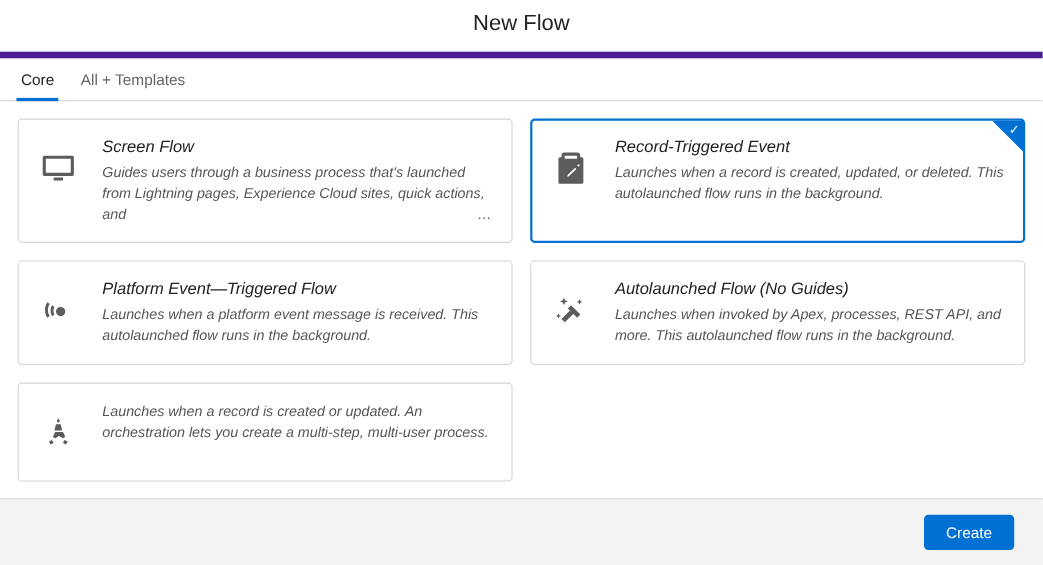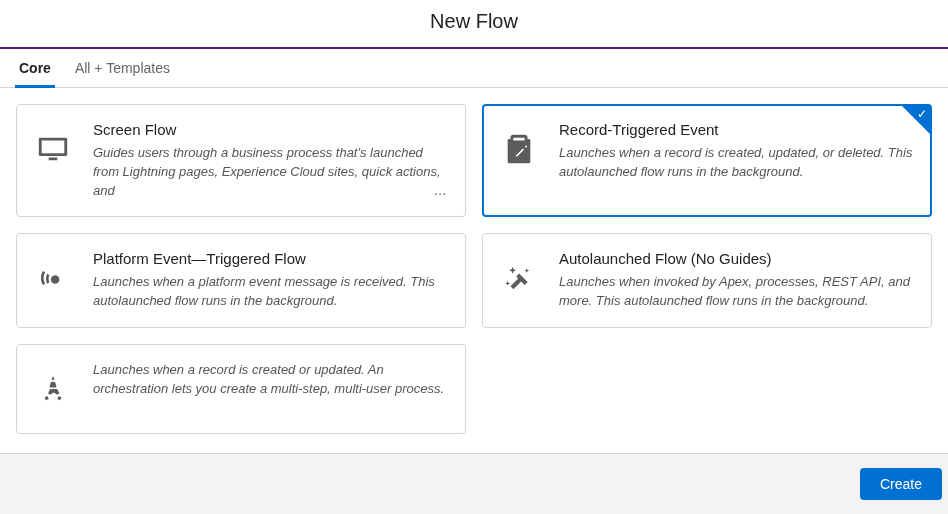--- a/index.html
+++ b/index.html
@@ -12,21 +12,21 @@
       background: #fff;
       width: 948px;
       height: 514px;
       overflow: hidden;
       display: flex;
       flex-direction: column;
     }
     .header {
       text-align: center;
       padding: 10px 0 14px 0;
-      border-bottom: 2px solid #4c1d95;
+      border-bottom: 6px solid #4c1d95;
     }
     .header-title {
       font-size: 20px;
       font-weight: 400;
       color: #222;
     }
     .tabs {
       display: flex;
       gap: 16px;
       padding: 0 15px;
@@ -36,21 +36,21 @@
       padding: 10px 4px 9px 4px;
       font-size: 14px;
       color: #666;
       cursor: pointer;
       border-bottom: 3px solid transparent;
       position: relative;
       top: 1px;
     }
     .tab.active {
       color: #222;
-      font-weight: 700;
+      font-weight: 400;
       border-bottom-color: #0070d2;
     }
     .cards-area {
       flex: 1;
       padding: 16px;
       overflow-y: auto;
     }
     .cards-grid {
       display: grid;
       grid-template-columns: 1fr 1fr;
@@ -107,20 +107,21 @@
     }
     .card-body {
       flex: 1;
       min-width: 0;
     }
     .card-title {
       font-size: 15px;
       color: #222;
       font-weight: 400;
       margin-bottom: 6px;
+      font-style: italic;
     }
     .card-desc {
       font-size: 13px;
       color: #555;
       line-height: 1.45;
       position: relative;
       font-style: italic;
     }
     .card-desc.truncated {
       max-height: 56px;
@@ -131,21 +132,21 @@
       bottom: -1px;
       right: 0;
       background: #fff;
       padding-left: 6px;
       color: #555;
       font-size: 13px;
     }
     .footer {
       background: #f3f3f3;
       border-top: 1px solid #d4d4d4;
-      padding: 14px 6px;
+      padding: 14px 26px;
       display: flex;
       justify-content: flex-end;
     }
     .create-btn {
       background: #0070d2;
       color: #fff;
       border: none;
       border-radius: 4px;
       padding: 8px 20px;
       font-size: 14px;

